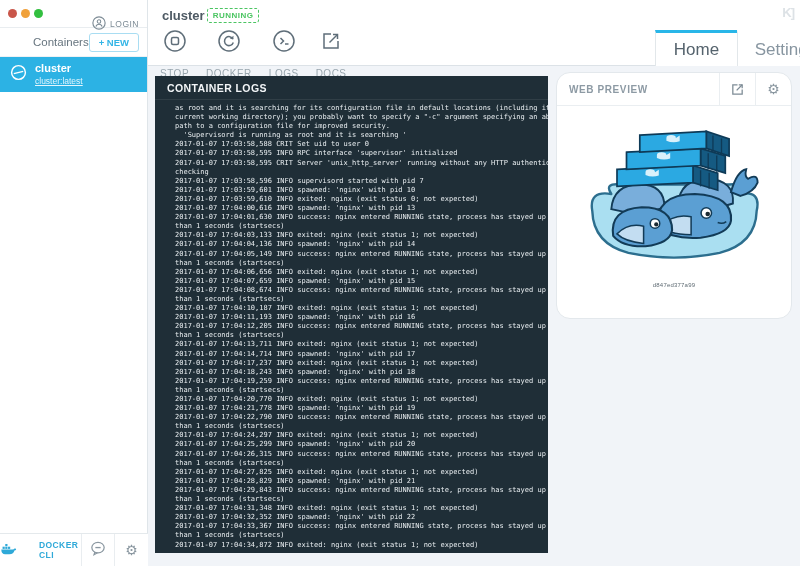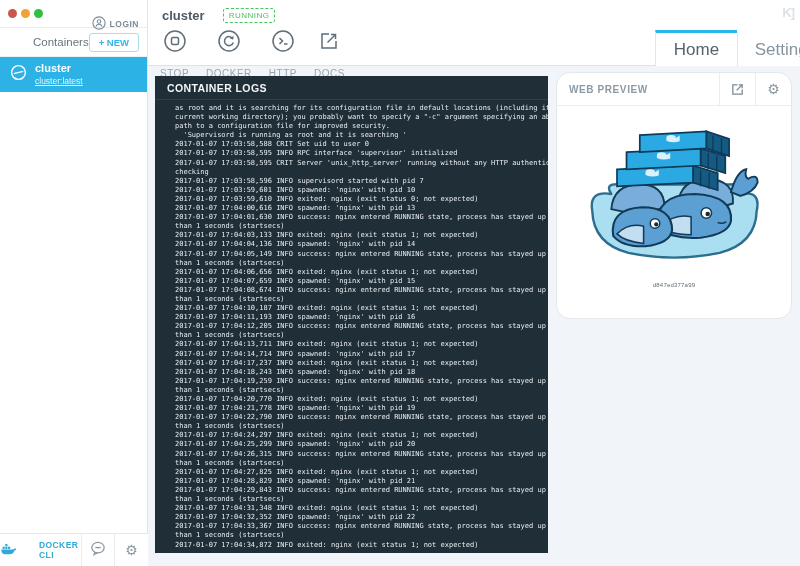--- a/index.html
+++ b/index.html
@@ -11,21 +11,21 @@
   .sidebar { position:absolute; left:0; top:0; width:148px; height:566px;
     background:#ffffff; border-right:1px solid #dfe5e9; }
   .side-titlebar { height:28px; display:flex; align-items:center;
     padding:0 8px; border-bottom:1px solid #e9edf0; }
   .lights { display:flex; gap:4px; }
   .light { width:9px; height:9px; border-radius:50%; }
   .light.red { background:#c9564a; }
   .light.yellow { background:#f0a13a; }
   .light.green { background:#32bf3f; }
   .login-btn { margin-left:auto; display:flex; align-items:center; gap:4px;
-    color:#7d8b95; font-size:8.5px; font-weight:bold; letter-spacing:.5px; cursor:pointer;margin-top:21px; }
+    color:#7d8b95; font-size:8.5px; font-weight:normal; letter-spacing:.5px; cursor:pointer;margin-top:21px; }
   .containers-row { height:29px; display:flex; align-items:center;
     justify-content:flex-end; padding:0 8px; border-bottom:1px solid #eef1f4; }
   .containers-label { font-size:11.5px; color:#67757f; }
   .new-btn { border:1px solid #a9ddf2; color:#33b5e6; background:#fff;
     font-size:9.5px; font-weight:bold; padding:3px 9px; border-radius:3px; cursor:pointer; }
   .side-item { height:35px; background:#2cb2e4; display:flex; align-items:center;
     gap:8px; padding:0 10px; cursor:pointer; }
   .side-item .txt { display:flex; flex-direction:column; line-height:1.25; }
   .side-item .name { color:#fff; font-size:11px; font-weight:bold; }
   .side-item .image { color:#e3f6fd; font-size:8.5px; text-decoration:underline; }
@@ -37,22 +37,22 @@
   .foot-cell { width:33px; display:flex; align-items:center; justify-content:center;
     border-right:1px solid #e9edf0; color:#8a97a0; cursor:pointer; }
   .foot-cell:last-child { border-right:none; }
   .gear-glyph { font-size:14px; line-height:1; color:#8a97a0; }
 
   
   .main-header { position:absolute; left:148px; top:0; width:652px; height:66px;
     background:#ffffff; border-bottom:1px solid #dce2e7; }
   .title-row { display:flex; align-items:center; padding:8px 0 0 14px; }
   .container-title { font-size:13px; font-weight:bold; color:#4e5a64; }
-  .status-badge { margin-left:18px; border:1px dashed #4bc562; color:#4bc562;
-    font-size:8px; font-weight:normal; letter-spacing:.5px; padding:2px 5px; border-radius:3px; }
+  .status-badge { margin-left:2px; border:1px dashed #4bc562; color:#4bc562;
+    font-size:8px; font-weight:bold; letter-spacing:.5px; padding:2px 5px; border-radius:3px; }
   .actions-row { position:absolute; left:12px; top:29px; display:flex; gap:17px; }
   .action { display:flex; flex-direction:column; align-items:center; cursor:pointer; }
   .action svg { stroke:#5f6e79; fill:none; stroke-width:1.5; }
   .action .lbl { font-size:10px; color:#98a5ad; letter-spacing:.5px; margin-top:15px; }
   .watermark { position:absolute; right:6px; top:5px; font-size:13px; font-weight:bold;
     color:#dde2e6; letter-spacing:-1px; }
   .tabs { position:absolute; right:0; top:30px; height:36px; display:flex; }
   .tab { display:flex; align-items:center; justify-content:center;
     border-left:1px solid #e2e7ea; font-size:17px; cursor:pointer; background:#fff; }
   .tab.home { width:82px; border-top:3px solid #29b6e8; color:#55636d; }
@@ -167,21 +167,21 @@
         <path d="M16.6,6.8 L16.2,10.4 L12.8,9.4" fill="#5f6e79" stroke="none"></path>
       </svg>
       <span class="lbl">DOCKER</span>
     </div>
     <div class="action">
       <svg width="24" height="24" viewBox="0 0 24 24">
         <circle cx="12" cy="12" r="10"></circle>
         <path d="M8.5,9 L11.5,12 L8.5,15"></path>
         <line x1="13" y1="15" x2="16.5" y2="15"></line>
       </svg>
-      <span class="lbl">HTTP</span>
+      <span class="lbl">LOGS</span>
     </div>
     <div class="action">
       <svg width="24" height="24" viewBox="0 0 24 24">
         <path d="M12,5 H5 V19 H19 V12"></path>
         <line x1="10.5" y1="13.5" x2="18.5" y2="5.5"></line>
         <path d="M14,5.5 H18.5 V10"></path>
       </svg>
       <span class="lbl">DOCS</span>
     </div>
   </div>

